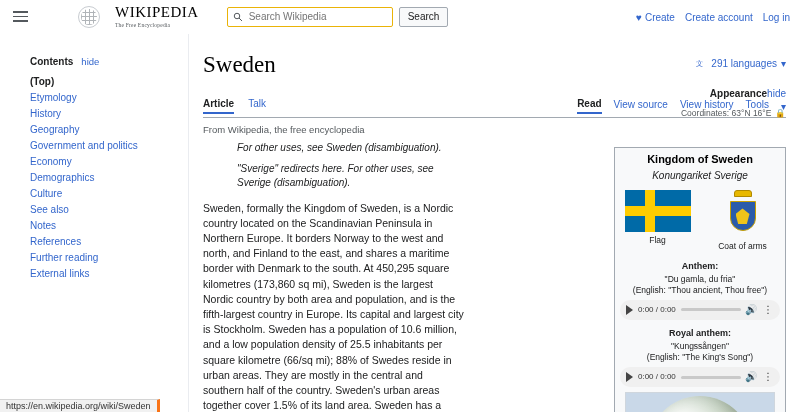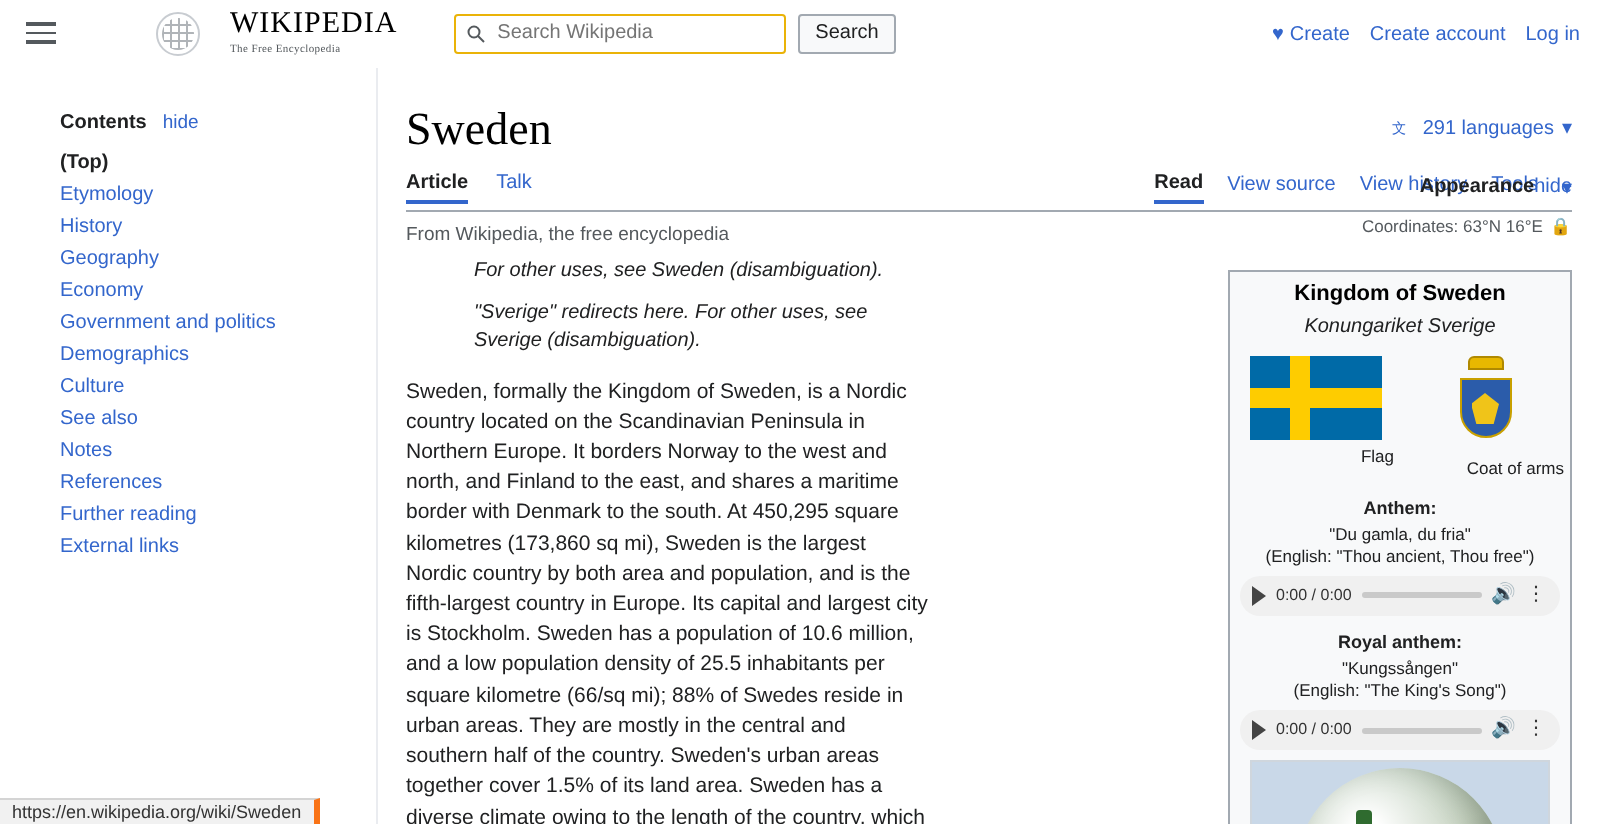--- a/index.html
+++ b/index.html
@@ -142,21 +142,21 @@
   }
   .lang-btn {
     display: flex; align-items: center; gap: 4px;
     font-size: 10px; color: #3366cc; cursor: pointer;
     padding-top: 6px;
   }
   .tabs-row {
     display: flex; align-items: flex-end; justify-content: space-between;
     border-bottom: 1px solid #a2a9b1;
     padding-bottom: 3px;
-    margin-top: 4px;
+    margin-top: 16px;
   }
   .tabs-left { display: flex; gap: 14px; font-size: 10px; }
   .tabs-right { display: flex; gap: 12px; font-size: 10px; align-items: center; }
   .tab { color: #3366cc; cursor: pointer; padding-bottom: 3px; }
   .tab.active { color: #202122; font-weight: bold; border-bottom: 2px solid #36c; }
   .appearance-box {
     display: flex; align-items: center; gap: 0;
     position: absolute; right: 14px; top: 54px;
     font-size: 10px; font-weight: bold;
   }
@@ -186,21 +186,21 @@
     border: 1px solid #a2a9b1;
     background: #f8f9fa;
     font-size: 9px;
     text-align: center;
     padding-bottom: 3px;
   }
   .ib-title {
     font-weight: bold; font-size: 11px; padding: 4px 3px 0 3px; color: #000;
   }
   .ib-native { font-style: italic; font-size: 10px; padding: 1px 3px 5px 3px; }
-  .ib-media { display: flex; text-align: right; }
+  .ib-media { display: flex; }
   .ib-cell { flex: 1; padding: 2px 3px 4px 3px; }
   .flag {
     width: 66px; height: 42px; margin: 0 auto;
     background: #006aa7; position: relative;
   }
   .flag::before {
     content: ""; position: absolute; left: 0; right: 0; top: 16px; height: 10px; background: #fecc00;
   }
   .flag::after {
     content: ""; position: absolute; top: 0; bottom: 0; left: 20px; width: 10px; background: #fecc00;
@@ -323,22 +323,22 @@
   <div class="toc">
     <div class="toc-head">
       <span>Contents</span>
       <button class="toc-hide">hide</button>
     </div>
     <ul>
       <li class="active"><a href="#">(Top)</a></li>
       <li><a href="#">Etymology</a></li>
       <li><a href="#">History</a></li>
       <li><a href="#">Geography</a></li>
+      <li><a href="#">Government and politics</a></li>
       <li><a href="#">Economy</a></li>
-      <li><a href="#">Government and politics</a></li>
       <li><a href="#">Demographics</a></li>
       <li><a href="#">Culture</a></li>
       <li><a href="#">See also</a></li>
       <li><a href="#">Notes</a></li>
       <li><a href="#">References</a></li>
       <li><a href="#">Further reading</a></li>
       <li><a href="#">External links</a></li>
     </ul>
   </div>
 

